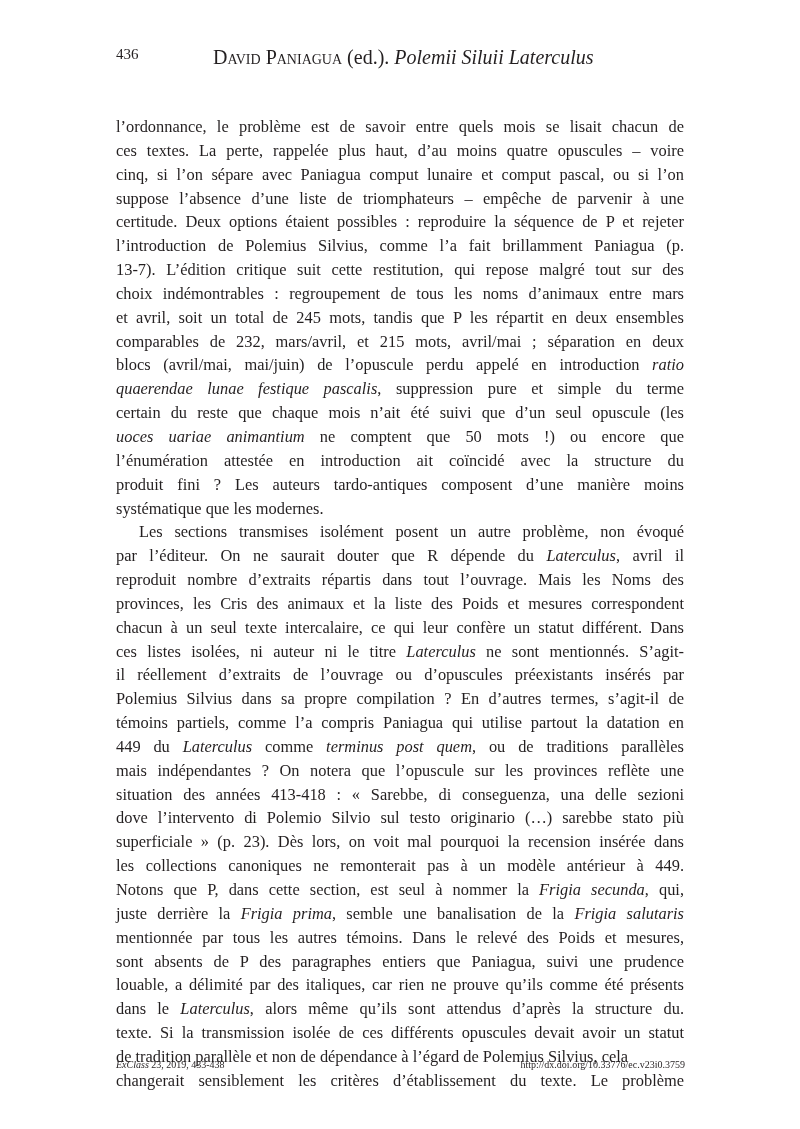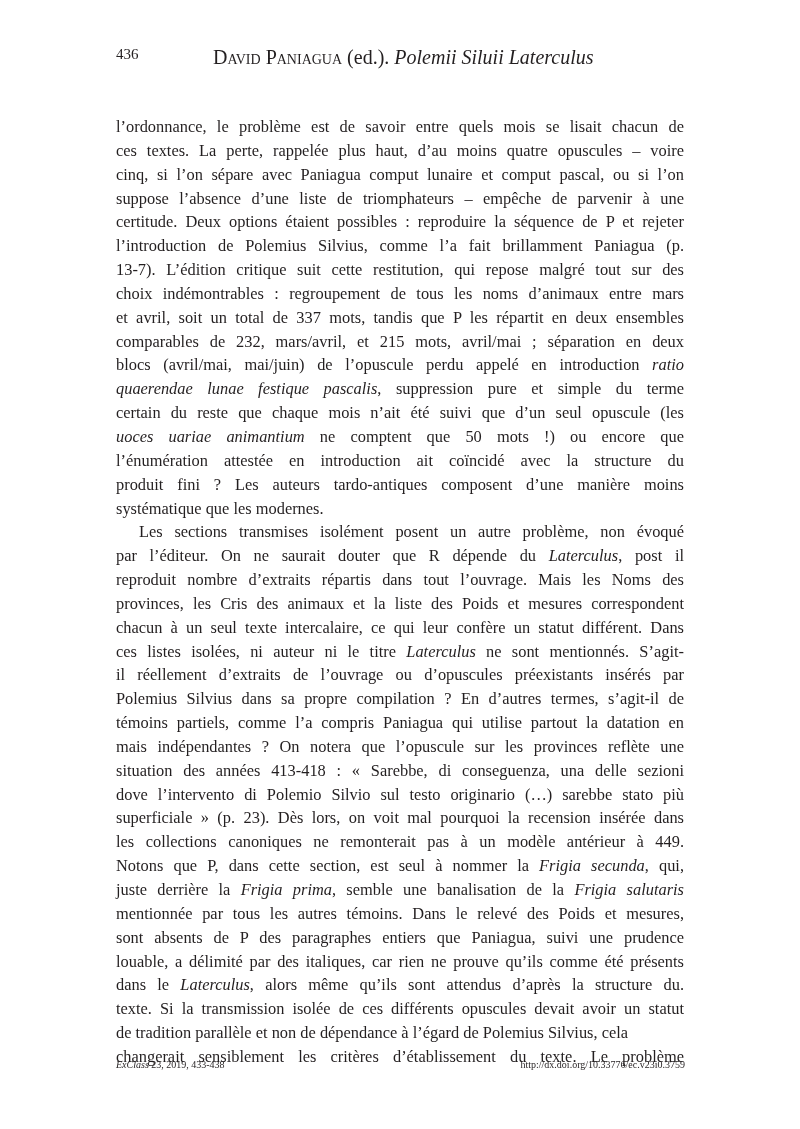--- a/index.html
+++ b/index.html
@@ -27,38 +27,39 @@
 
 <div class="body" id="body">
     <span class="line"><span>l’ordonnance, le problème est de savoir entre quels mois se lisait chacun de</span></span>
     <span class="line"><span>ces textes. La perte, rappelée plus haut, d’au moins quatre opuscules – voire</span></span>
     <span class="line"><span>cinq, si l’on sépare avec Paniagua comput lunaire et comput pascal, ou si l’on</span></span>
     <span class="line"><span>suppose l’absence d’une liste de triomphateurs – empêche de parvenir à une</span></span>
     <span class="line"><span>certitude. Deux options étaient possibles : reproduire la séquence de P et rejeter</span></span>
     <span class="line"><span>l’introduction de Polemius Silvius, comme l’a fait brillamment Paniagua (p.</span></span>
     <span class="line"><span>13-7). L’édition critique suit cette restitution, qui repose malgré tout sur des</span></span>
     <span class="line"><span>choix indémontrables : regroupement de tous les noms d’animaux entre mars</span></span>
-    <span class="line"><span>et avril, soit un total de 337 mots, tandis que P les répartit en deux ensembles</span></span>
+    <span class="line"><span>et avril, soit un total de 245 mots, tandis que P les répartit en deux ensembles</span></span>
     <span class="line"><span>comparables de 232, mars/avril, et 215 mots, avril/mai ; séparation en deux</span></span>
     <span class="line"><span>blocs (avril/mai, mai/juin) de l’opuscule perdu appelé en introduction </span><i>ratio</i></span>
     <span class="line"><i>quaerendae lunae festique pascalis</i><span>, suppression pure et simple du terme</span></span>
     <span class="line"><span>certain du reste que chaque mois n’ait été suivi que d’un seul opuscule (les</span></span>
     <span class="line"><i>uoces uariae animantium</i><span> ne comptent que 50 mots !) ou encore que</span></span>
     <span class="line"><span>l’énumération attestée en introduction ait coïncidé avec la structure du</span></span>
     <span class="line"><span>produit fini ? Les auteurs tardo-antiques composent d’une manière moins</span></span>
     <span class="line last"><span>systématique que les modernes.</span></span>
     <span class="line indent"><span>Les sections transmises isolément posent un autre problème, non évoqué</span></span>
-    <span class="line"><span>par l’éditeur. On ne saurait douter que R dépende du </span><i>Laterculus</i><span>, post il</span></span>
+    <span class="line"><span>par l’éditeur. On ne saurait douter que R dépende du </span><i>Laterculus</i><span>, avril il</span></span>
     <span class="line"><span>reproduit nombre d’extraits répartis dans tout l’ouvrage. Mais les Noms des</span></span>
     <span class="line"><span>provinces, les Cris des animaux et la liste des Poids et mesures correspondent</span></span>
     <span class="line"><span>chacun à un seul texte intercalaire, ce qui leur confère un statut différent. Dans</span></span>
     <span class="line"><span>ces listes isolées, ni auteur ni le titre </span><i>Laterculus</i><span> ne sont mentionnés. S’agit-</span></span>
     <span class="line"><span>il réellement d’extraits de l’ouvrage ou d’opuscules préexistants insérés par</span></span>
     <span class="line"><span>Polemius Silvius dans sa propre compilation ? En d’autres termes, s’agit-il de</span></span>
     <span class="line"><span>témoins partiels, comme l’a compris Paniagua qui utilise partout la datation en</span></span>
+    <span class="line"><span>449 du </span><i>Laterculus</i><span> comme </span><i>terminus post quem</i><span>, ou de traditions parallèles</span></span>
     <span class="line"><span>mais indépendantes ? On notera que l’opuscule sur les provinces reflète une</span></span>
     <span class="line"><span>situation des années 413-418 : « Sarebbe, di conseguenza, una delle sezioni</span></span>
     <span class="line"><span>dove l’intervento di Polemio Silvio sul testo originario (…) sarebbe stato più</span></span>
     <span class="line"><span>superficiale » (p. 23). Dès lors, on voit mal pourquoi la recension insérée dans</span></span>
     <span class="line"><span>les collections canoniques ne remonterait pas à un modèle antérieur à 449.</span></span>
     <span class="line"><span>Notons que P, dans cette section, est seul à nommer la </span><i>Frigia secunda</i><span>, qui,</span></span>
     <span class="line"><span>juste derrière la </span><i>Frigia prima</i><span>, semble une banalisation de la </span><i>Frigia salutaris</i></span>
     <span class="line"><span>mentionnée par tous les autres témoins. Dans le relevé des Poids et mesures,</span></span>
     <span class="line"><span>sont absents de P des paragraphes entiers que Paniagua, suivi une prudence</span></span>
     <span class="line"><span>louable, a délimité par des italiques, car rien ne prouve qu’ils comme été présents</span></span>

